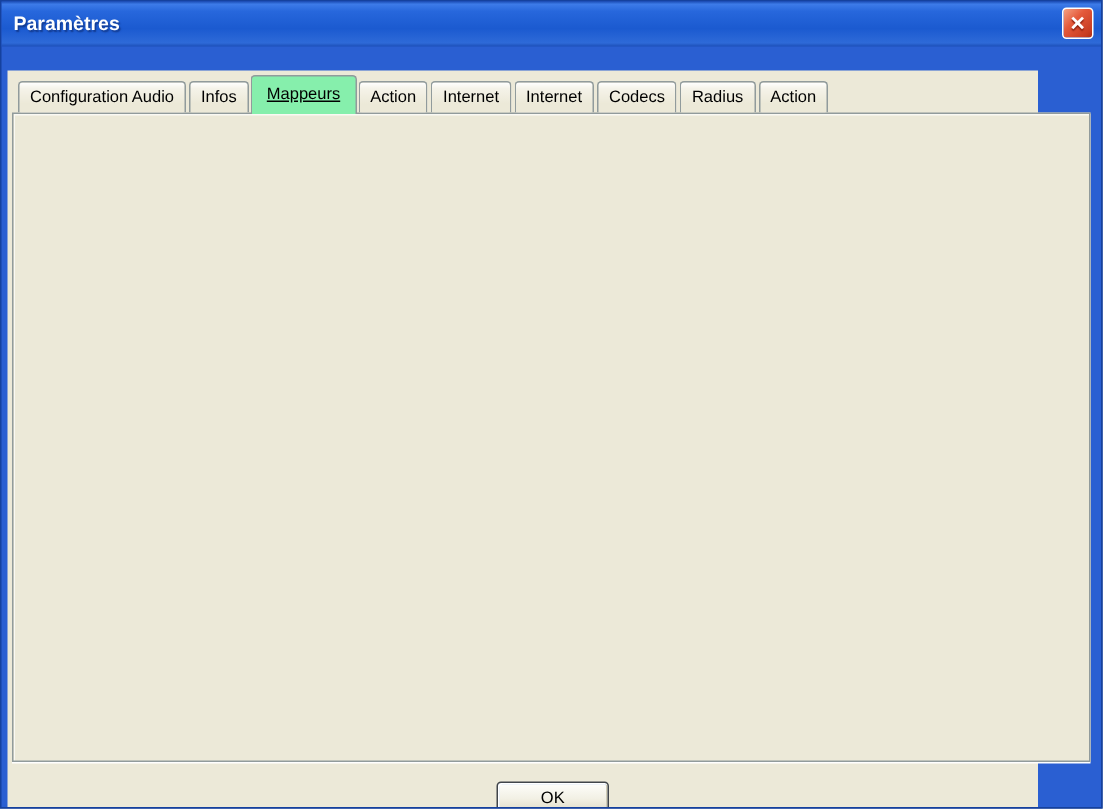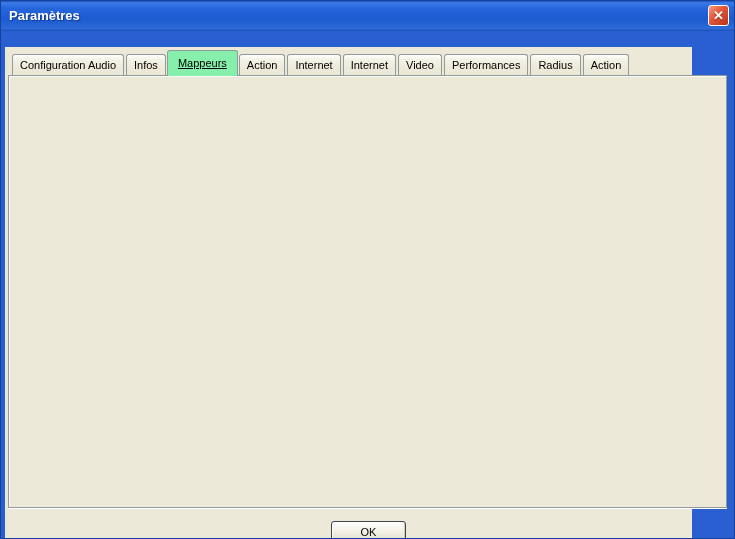--- a/index.html
+++ b/index.html
@@ -125,22 +125,21 @@
 
   <div class="client">
 
     <div class="tabstrip">
         <div class="tab">Configuration Audio</div>
         <div class="tab">Infos</div>
         <div class="tab selected">Mappeurs</div>
         <div class="tab">Action</div>
         <div class="tab">Internet</div>
         <div class="tab">Internet</div>
-        <div class="tab">Video</div>
-        <div class="tab">Performances</div>
+        <div class="tab">Codecs</div>
         <div class="tab">Radius</div>
         <div class="tab">Action</div>
       </div>
     <div class="tabpage"></div>
 
     <div class="fld device-combo">
       <span class="combo-value">American Audio Radius 1000</span>
       <span class="combo-btn">
         <span class="arr-dn-black"></span>
       </span>

